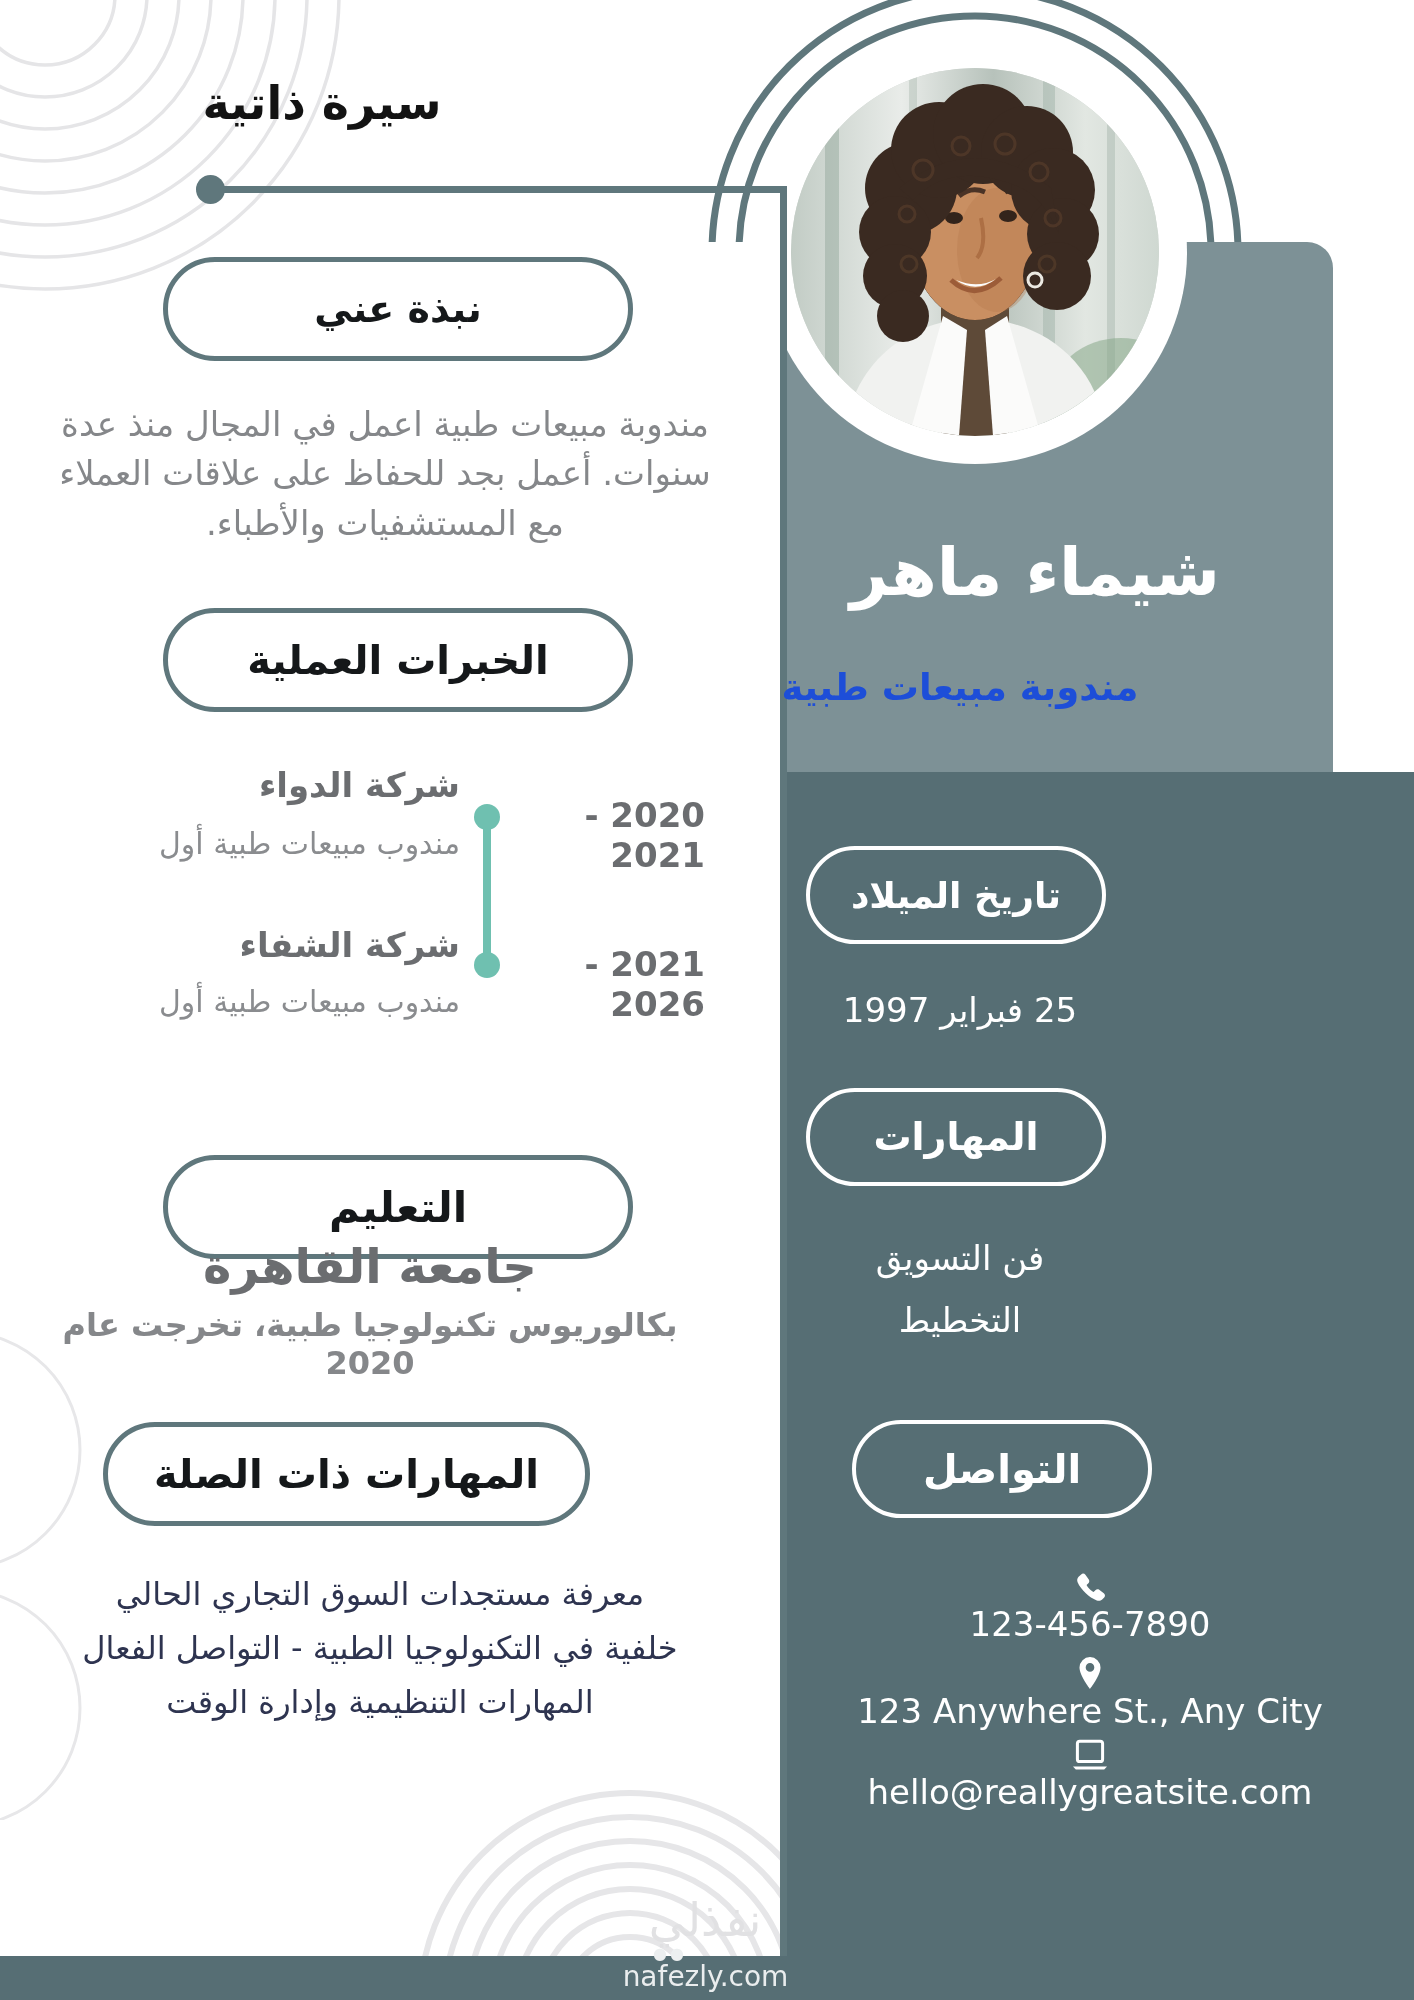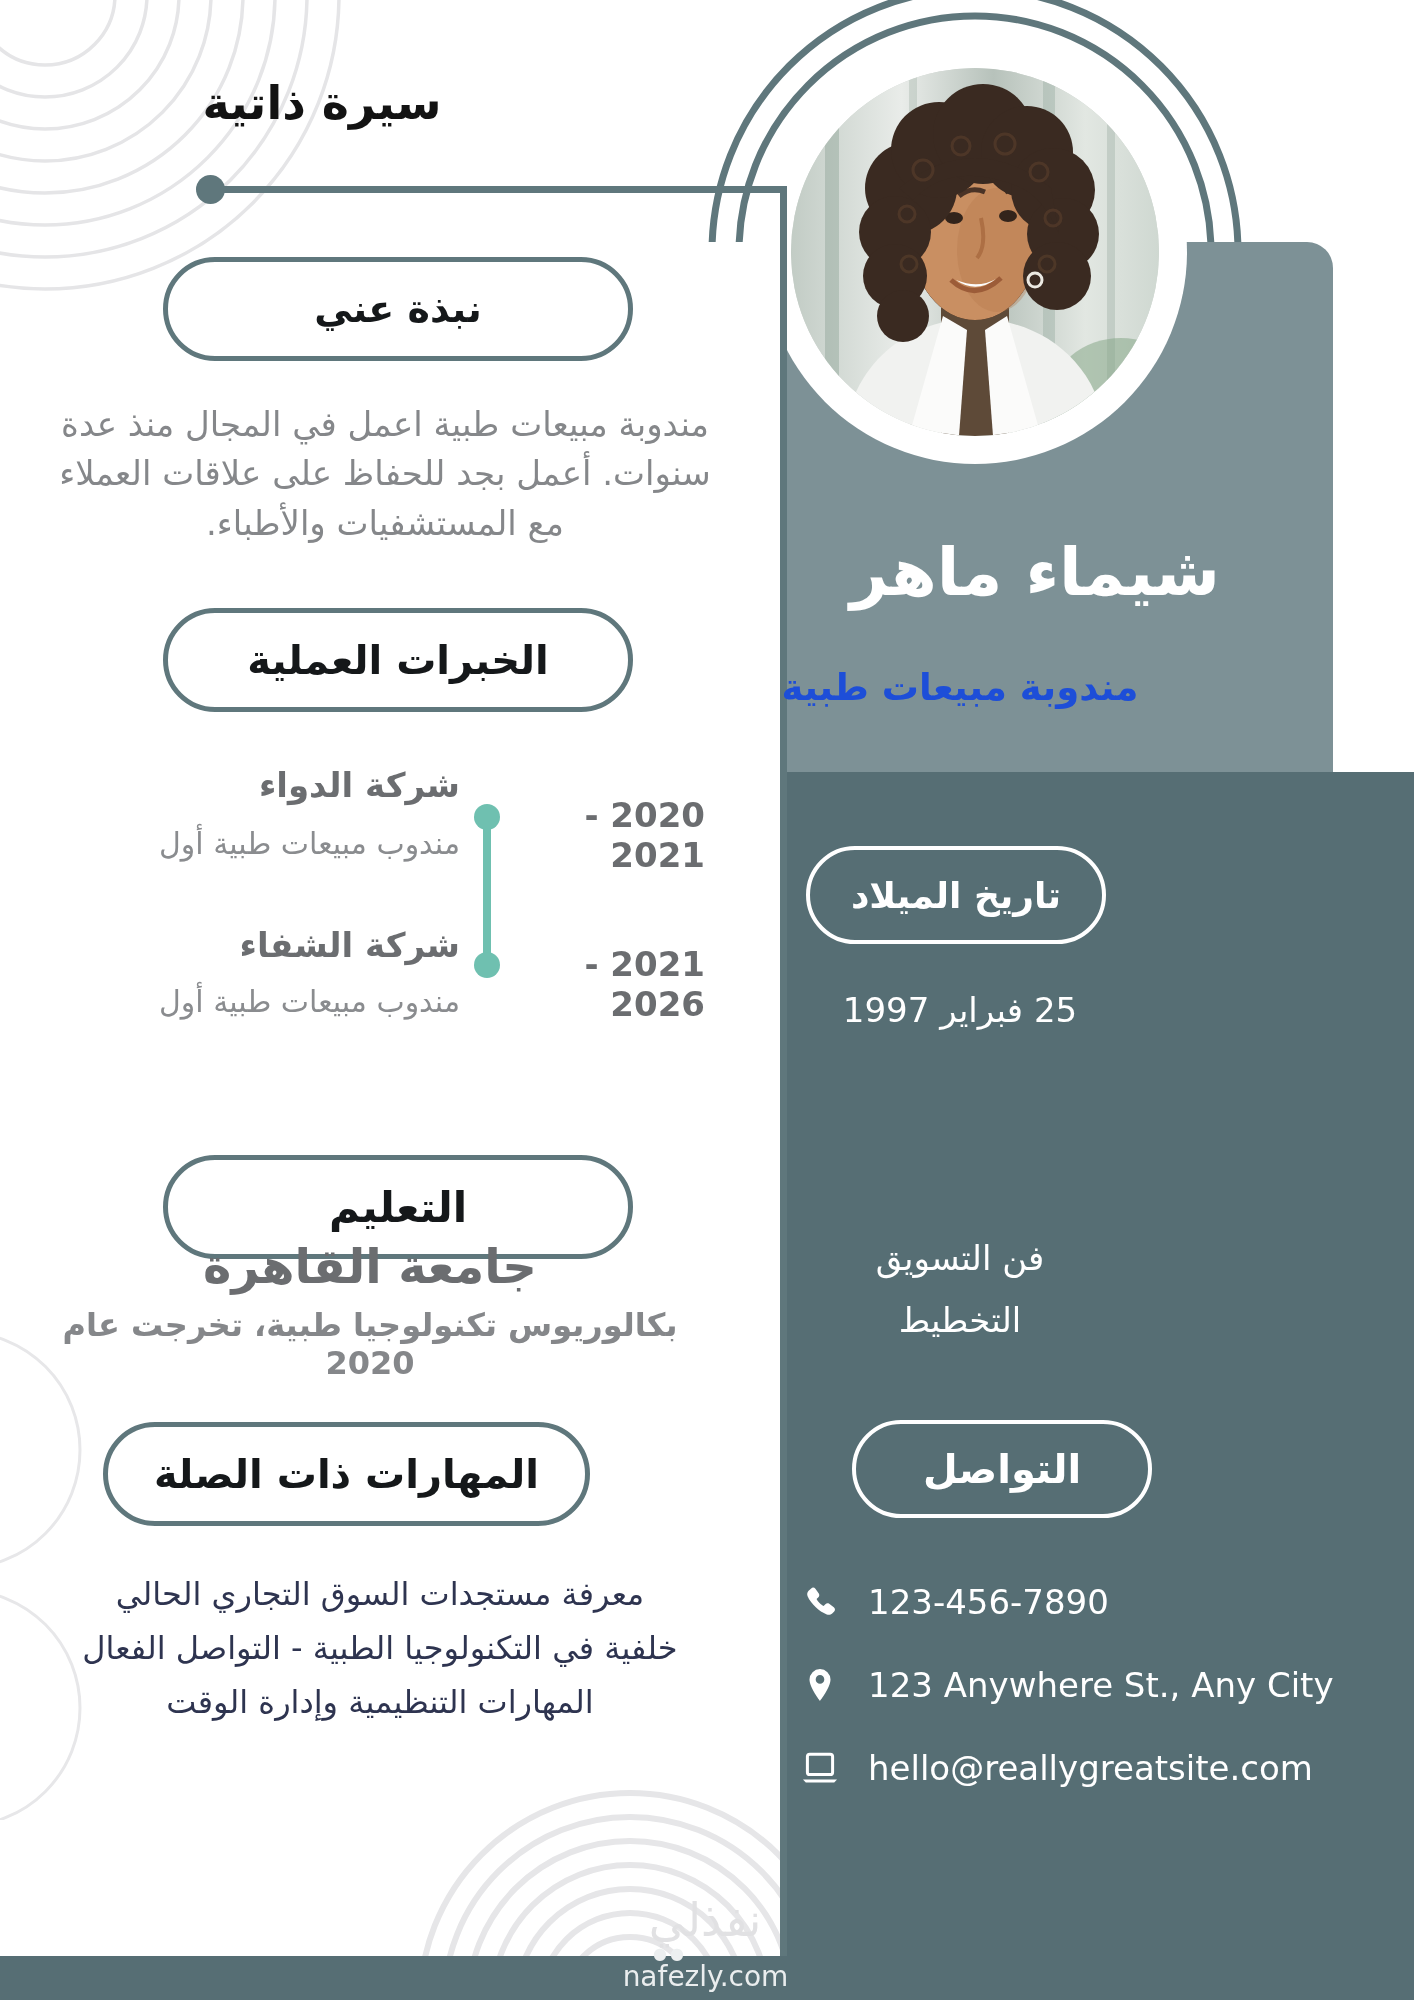--- a/index.html
+++ b/index.html
@@ -63,21 +63,21 @@
 
   .rpill{position:absolute;border:4px solid #ffffff;border-radius:60px;background:transparent;
     display:flex;align-items:center;justify-content:center;color:#ffffff;font-weight:700;}
   .rpill-birth{left:806px;top:846px;width:292px;height:90px;font-size:36px;}
   .rpill-skill{left:806px;top:1088px;width:292px;height:90px;font-size:38px;}
   .rpill-contact{left:852px;top:1420px;width:292px;height:90px;font-size:40px;}
 
   .r-center{position:absolute;left:750px;width:420px;text-align:center;color:#ffffff;font-size:34px;}
 
   .c-row{position:absolute;left:800px;width:580px;height:60px;display:flex;align-items:center;
-    gap:28px;direction:ltr;color:#ffffff;font-size:34px;}
+    direction:ltr;color:#ffffff;font-size:34px;flex-direction:column;}
   .c-ico{flex:0 0 auto;display:flex;align-items:center;justify-content:center;width:40px;}
 
   .wm-logo{position:absolute;left:600px;top:1893px;width:210px;text-align:center;
     font-size:46px;font-weight:400;color:#e1e1e3;}
   .wm-dots{position:absolute;left:640px;top:1944px;width:60px;text-align:center;
     font-size:16px;letter-spacing:3px;color:#eceff0;direction:ltr;}
   .wm-site{position:absolute;left:608px;top:1960px;width:195px;text-align:center;direction:ltr;
     font-size:28px;color:rgba(255,255,255,0.88);}
 </style>
 </head>
@@ -233,20 +233,23 @@
   <div class="skill-line" style="top:1683px;">المهارات التنظيمية وإدارة الوقت</div>
 
   <div class="r-name">شيماء ماهر</div>
   <div class="r-job">مندوبة مبيعات طبية</div>
 
   <div class="rpill rpill-birth">
     <span>تاريخ الميلاد</span>
   </div>
   <div class="r-center" style="top:990px;">25 فبراير 1997</div>
 
+  <div class="rpill rpill-skill">
+    <span>المهارات</span>
+  </div>
   <div class="r-center" style="top:1238px;">فن التسويق</div>
   <div class="r-center" style="top:1300px;">التخطيط</div>
 
   <div class="rpill rpill-contact">
     <span>التواصل</span>
   </div>
 
   <div class="c-row" style="top:1572px;">
     <span class="c-ico">
       <svg width="32" height="32" viewBox="0 0 16 16" fill="#ffffff">

